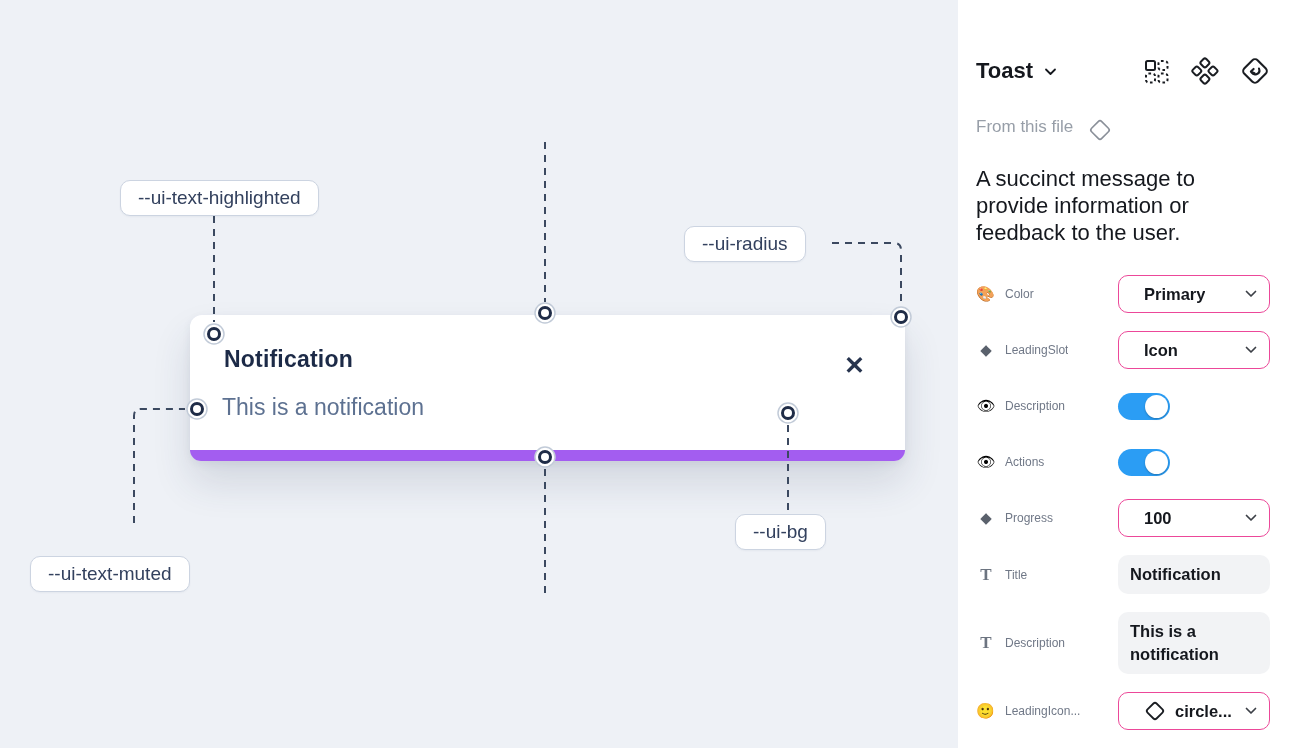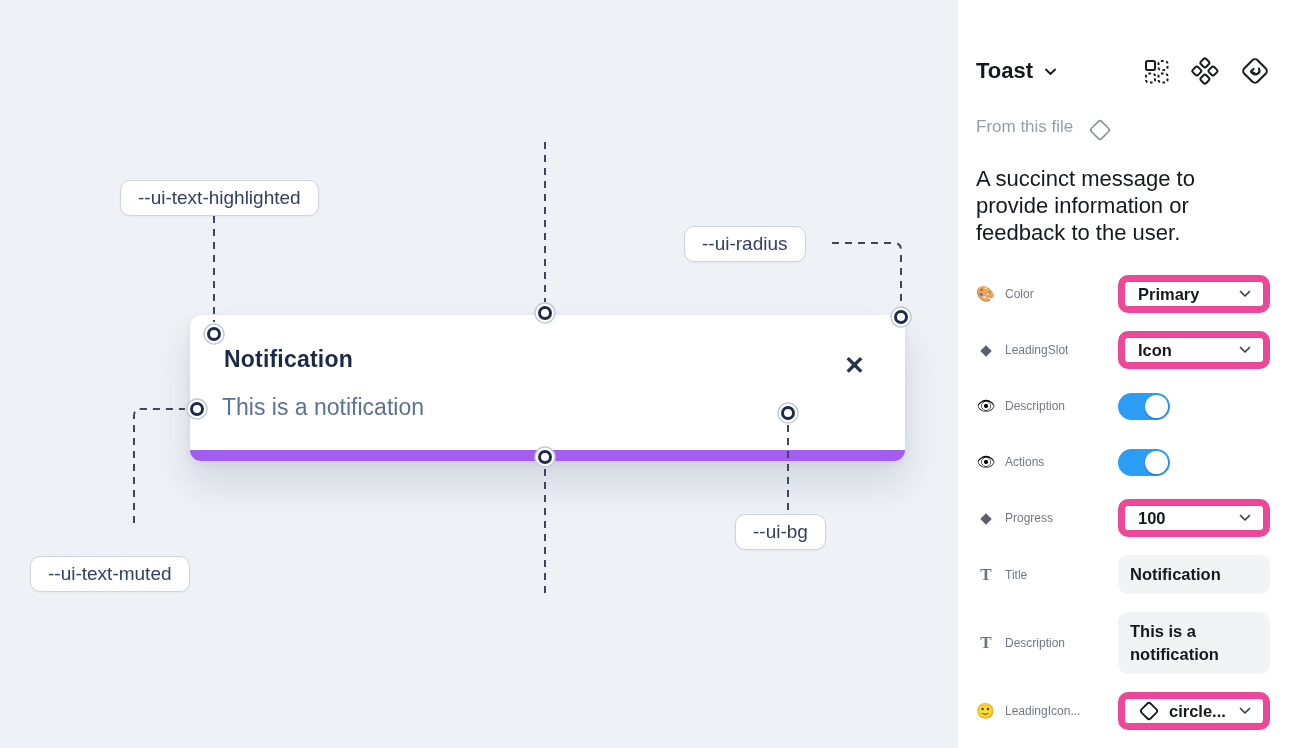--- a/index.html
+++ b/index.html
@@ -58,22 +58,22 @@
   .prop-label-text { font-size: 12px; color: #707887; white-space: nowrap; overflow: hidden; text-overflow: ellipsis; }
   .prop-icon { width: 20px; text-align: center; flex: 0 0 20px; }
   .icon-emoji { font-size: 15px; }
   .icon-diamond { font-size: 15px; color: #5a616c; }
   .icon-letter { font-family: "Liberation Serif", serif; font-size: 17px; font-weight: 700; color: #6c7480; }
 
   .control { flex: 0 0 152px; width: 152px; }
 
   .dropdown {
     display: flex; align-items: center; height: 38px; width: 100%;
-    background: #fff; border: 7px solid #ec4899; border-radius: 10px;
-    padding: 0 12px 0 13px; cursor: pointer;
+    background: #fff; border: 1px solid #ec4899; border-radius: 10px;
+    padding: 0 12px 0 25px; cursor: pointer;
   }
   .dd-value { font-size: 16.5px; font-weight: 600; color: #15181e; white-space: nowrap; overflow: hidden; text-overflow: ellipsis; }
   .dd-chevron { margin-left: auto; display: inline-flex; flex: 0 0 auto; padding-left: 6px; }
   .dd-diamond { display: inline-flex; margin-right: 9px; flex: 0 0 auto; }
 
   .textbox {
     width: 100%; background: #f2f3f5; border-radius: 10px; padding: 8px 12px;
     font-size: 16.5px; font-weight: 600; color: #15181e; line-height: 23px;
   }
 

